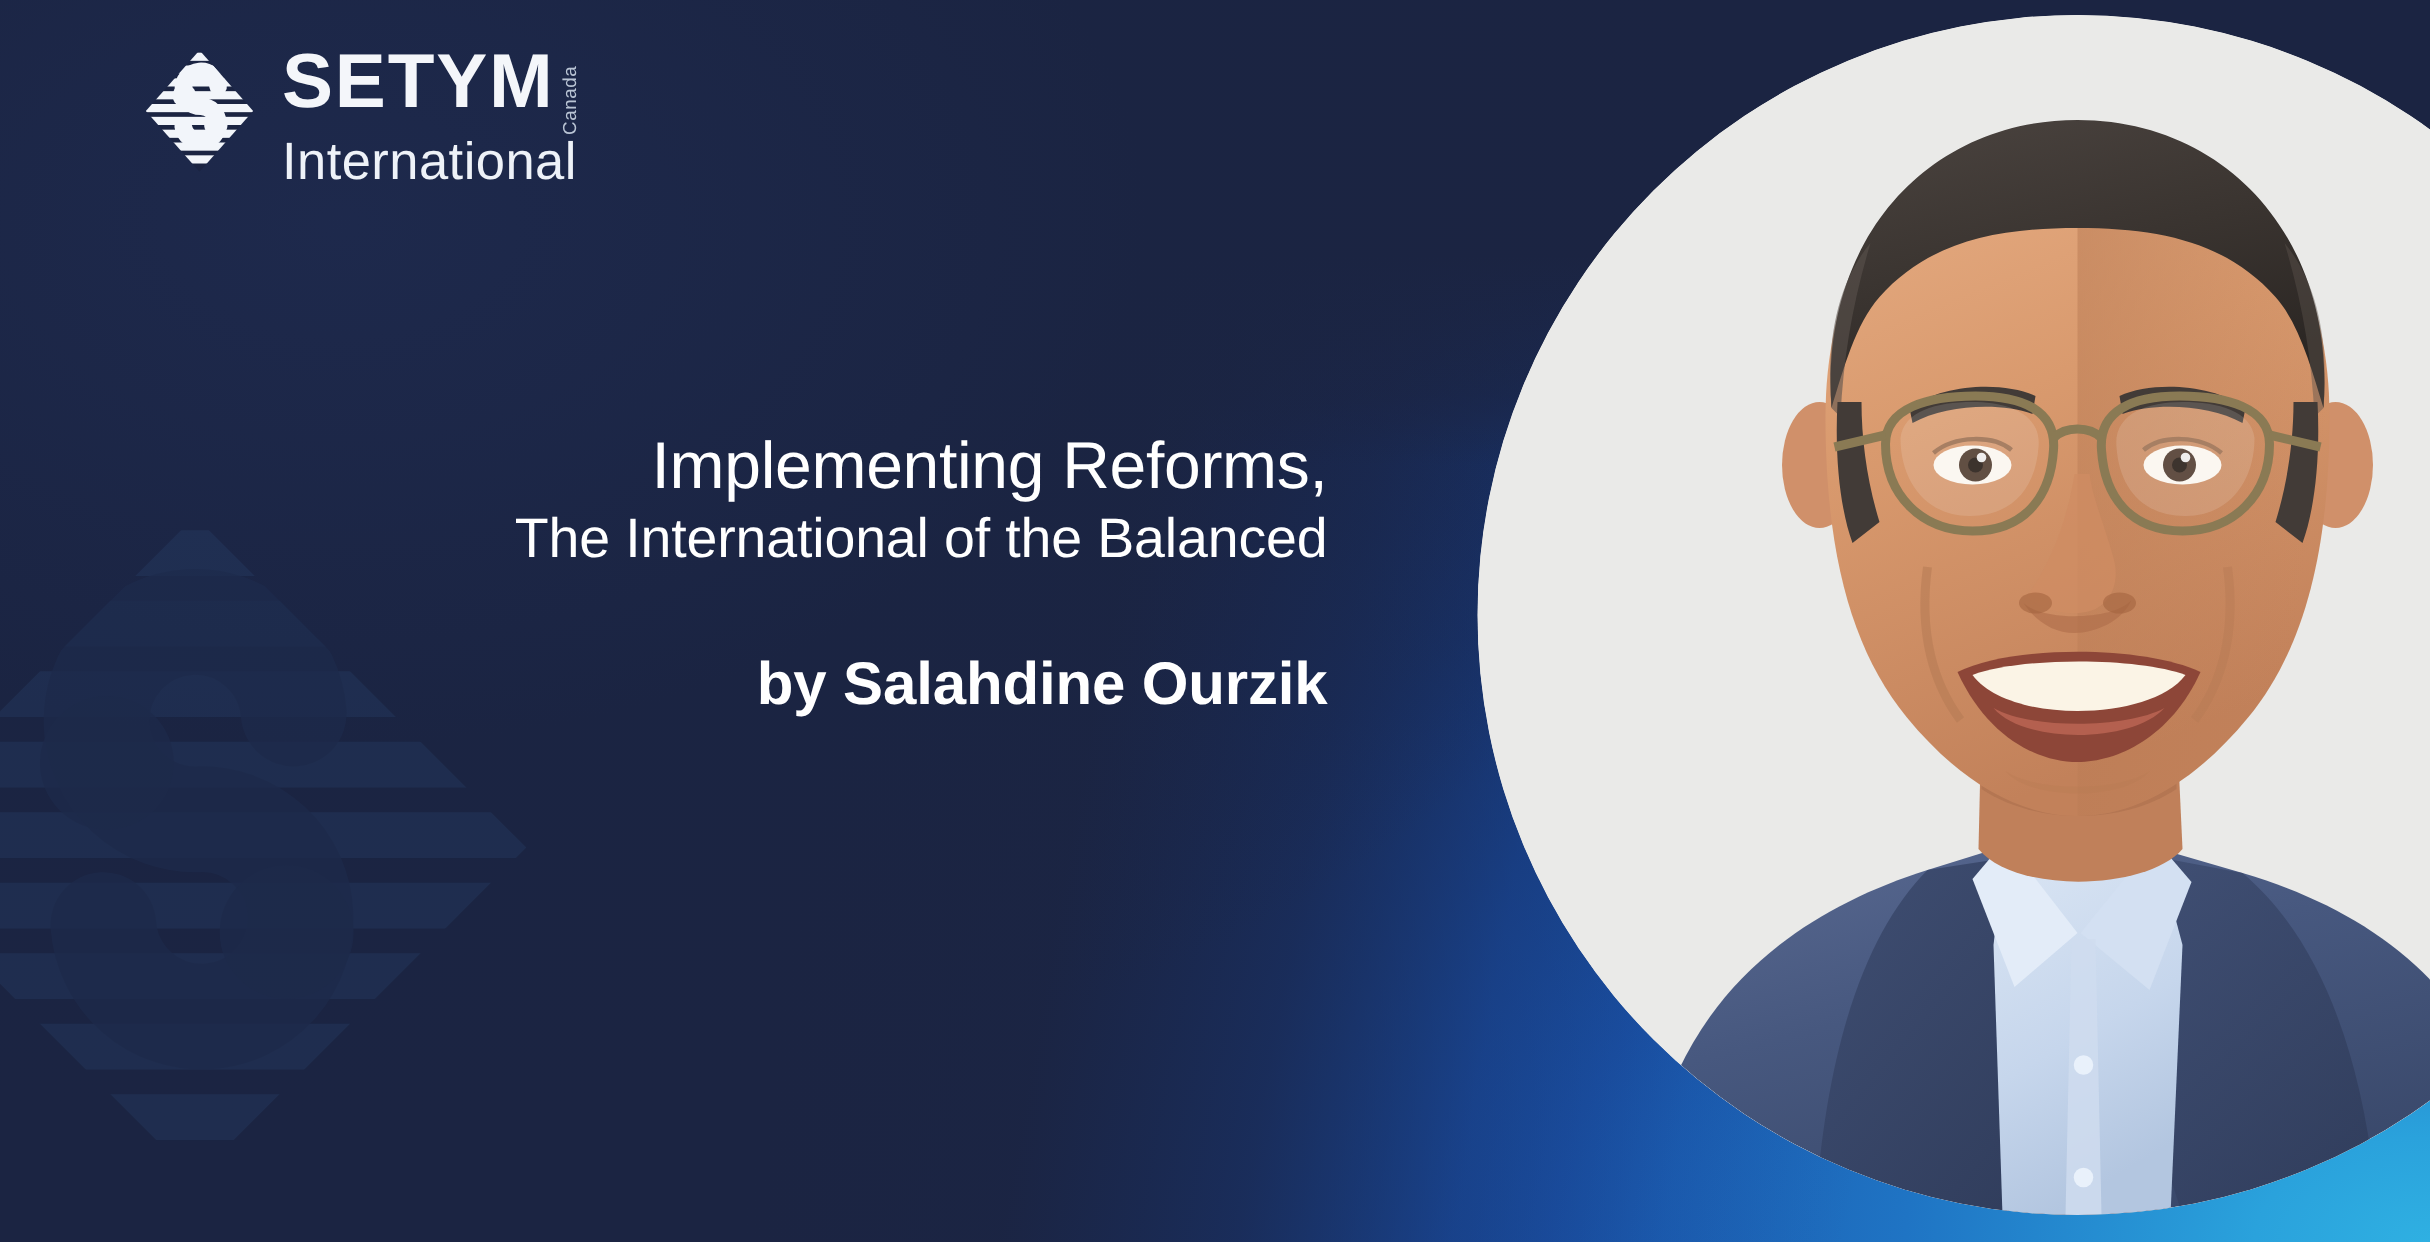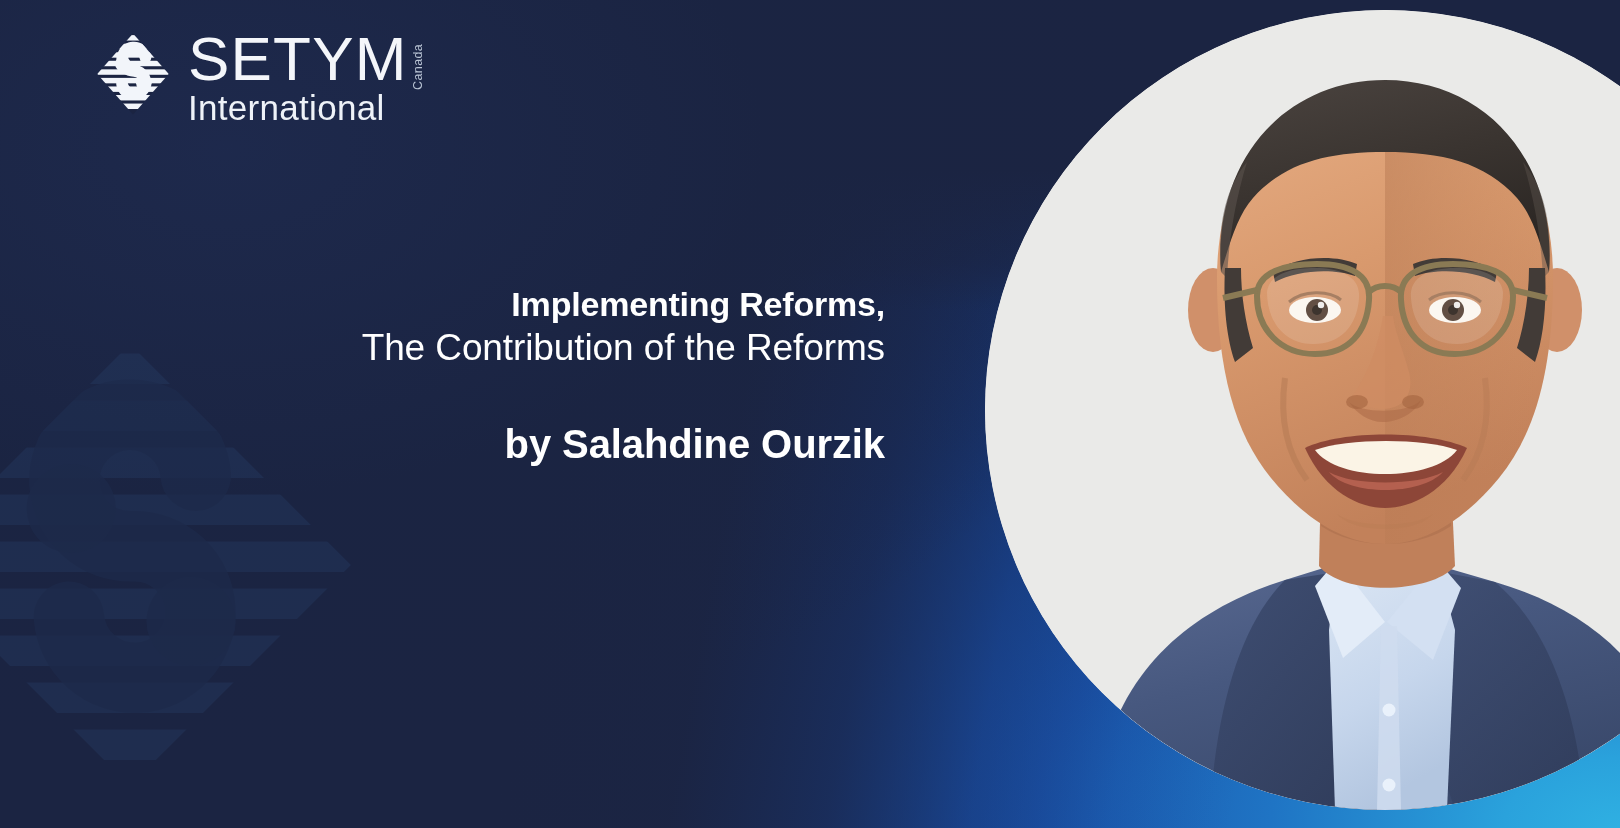--- a/index.html
+++ b/index.html
@@ -54,22 +54,22 @@
   
   .logo{
     position:absolute; left:94px; top:28px;
     display:flex; align-items:flex-start; gap:16px;
   }
   .logo-mark{ width:78px; height:84px; flex:0 0 auto; margin-top:4px; }
   .logo-mark svg{ width:100%; height:100%; display:block; }
   .logo-words{ position:relative; padding-top:2px; }
   .logo-setym-row{ display:flex; align-items:flex-start; }
   .logo-setym{
-    font-size:62px; line-height:0.95;
-    font-weight:400; letter-spacing:1.2px;
+    font-size:51px; line-height:0.95;
+    font-weight:700; letter-spacing:1.2px;
     color:#f4f6fa;
   }
   .logo-canada{
     font-size:12.5px; letter-spacing:0.4px;
     color:#b9c4d4; font-weight:400;
     writing-mode:vertical-rl;
     transform:rotate(180deg);
     margin-left:3px; margin-top:2px;
     height:58px;
   }
@@ -82,22 +82,22 @@
 
   
   .text-block{
     position:absolute;
     left:150px; top:285px;
     width:735px;
     text-align:right;
   }
   .title-line{
     color:#ffffff;
-    font-weight:700;
-    font-size:34px;
+    font-weight:400;
+    font-size:44px;
     line-height:1.17;
     letter-spacing:-0.2px;
     white-space:nowrap;
   }
   .subtitle-line{
     color:#ffffff;
     font-weight:400;
     font-size:37px;
     line-height:1.22;
     letter-spacing:-0.1px;
@@ -195,21 +195,21 @@
       <div class="logo-setym-row">
         <span class="logo-setym">SETYM</span>
         <span class="logo-canada">Canada</span>
       </div>
       <div class="logo-international">International</div>
     </div>
   </div>
 
   <div class="text-block">
     <div class="title-line">Implementing Reforms,</div>
-    <div class="subtitle-line">The Contribution of the Reforms</div>
+    <div class="subtitle-line">The International of the Balanced</div>
     <div class="author">by Salahdine Ourzik</div>
   </div>
 
   <div class="portrait-wrap">
     <div class="portrait-inner">
       <svg class="portrait-svg" viewBox="0 0 800 800" xmlns="http://www.w3.org/2000/svg" aria-hidden="true">
         <defs>
           <linearGradient id="skin" x1="0" y1="0" x2="0.3" y2="1">
             <stop offset="0%" stop-color="#e7ae85"></stop>
             <stop offset="45%" stop-color="#d99a6e"></stop>

